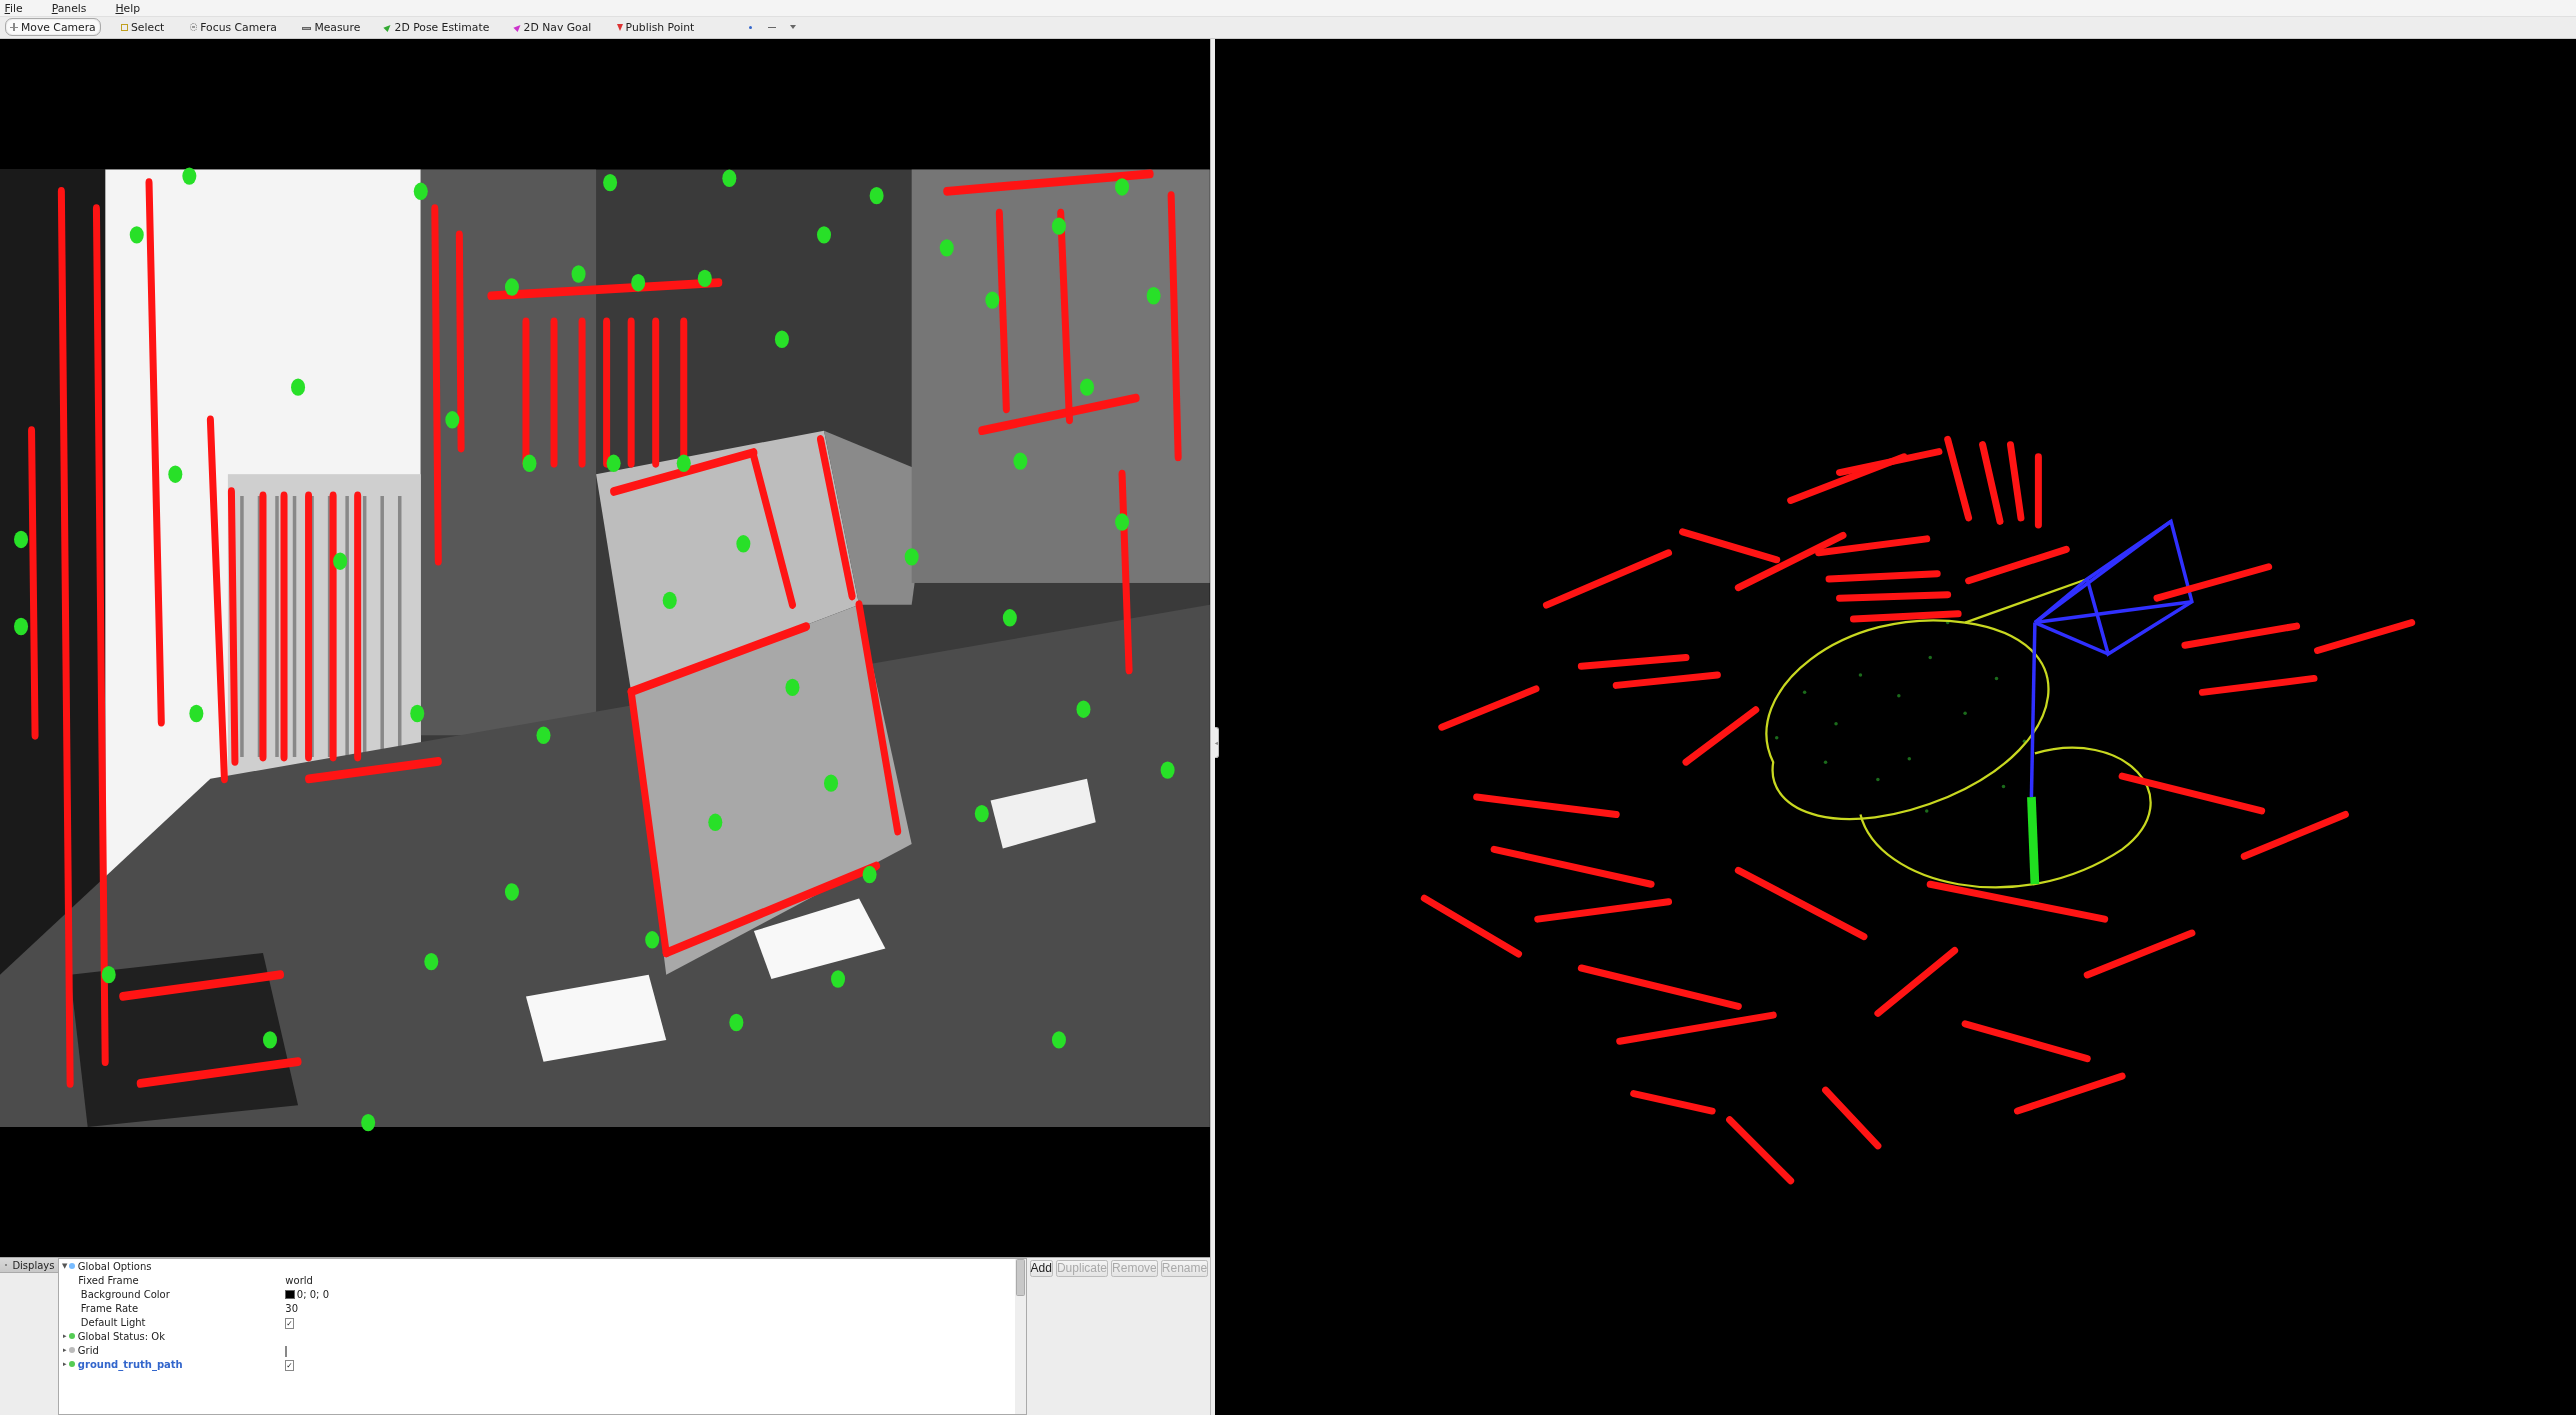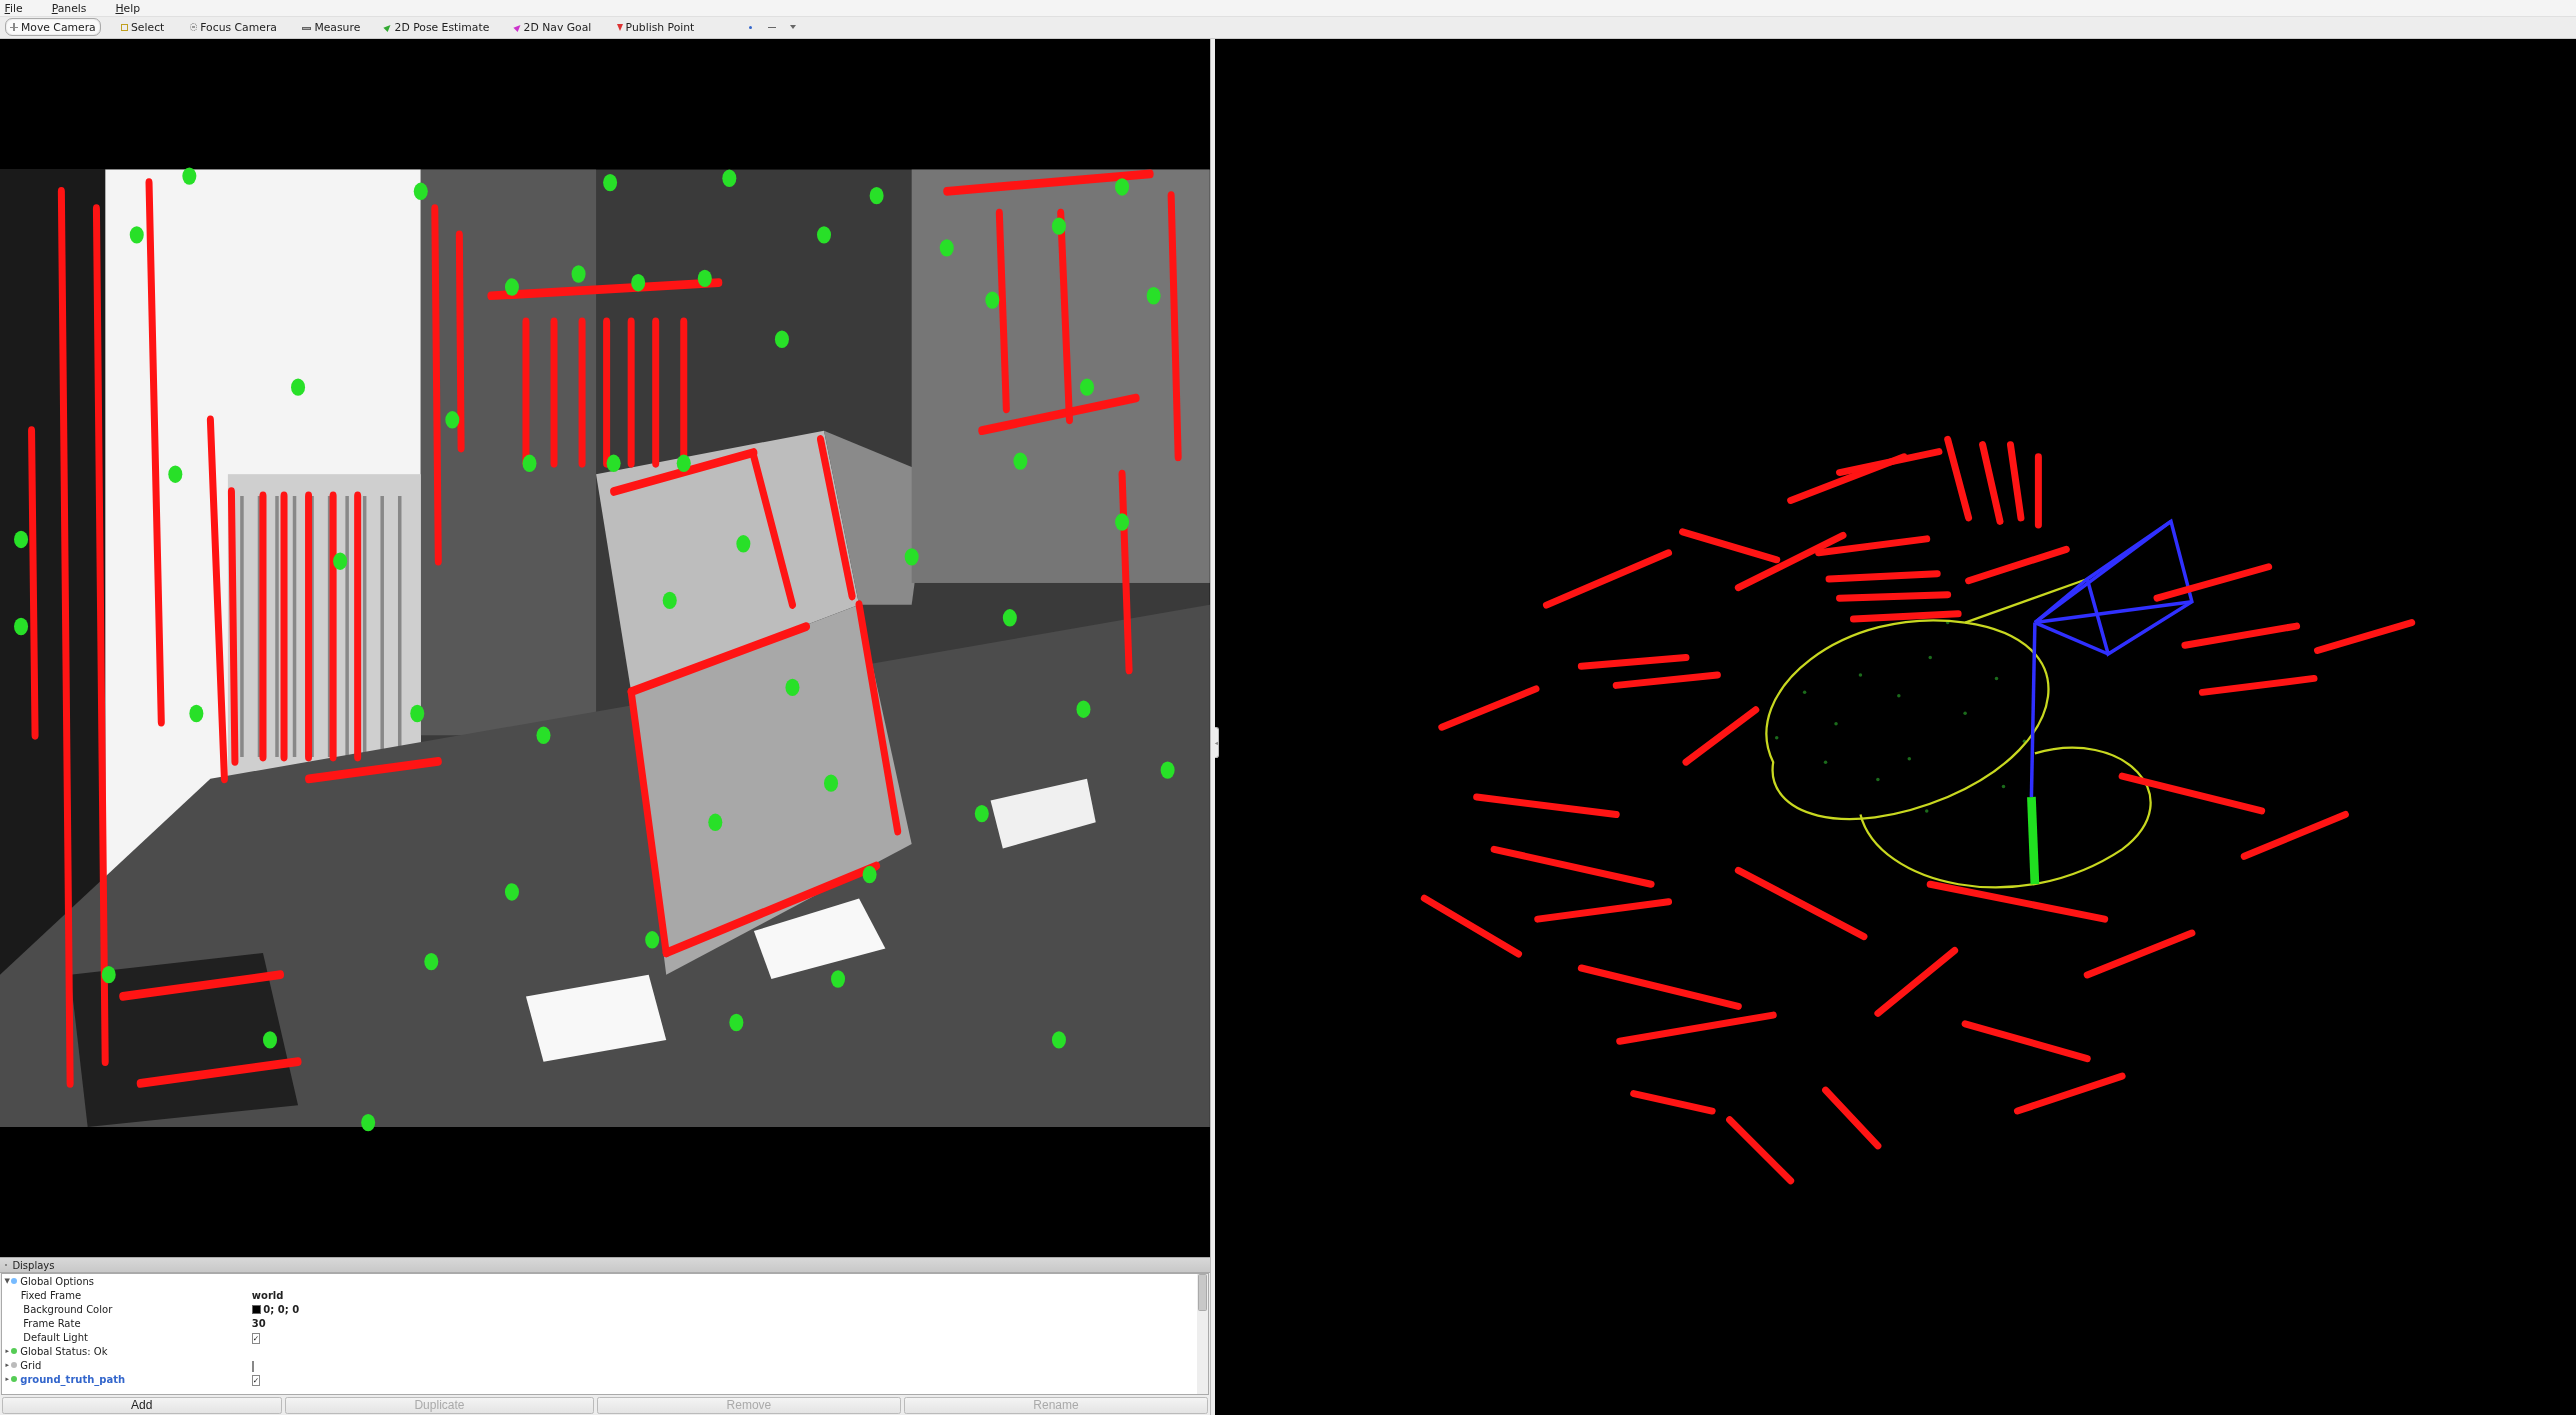--- a/index.html
+++ b/index.html
@@ -39,29 +39,29 @@
   .vsplitter { width:4.6px; background:#ededed; cursor:col-resize; }
 
   
   .panel-hdr { height: 15.4px; background: linear-gradient(#d8d8d8,#c8c8c8); border-bottom:0.8px solid #aaa; display:flex; align-items:center; padding:0 3.1px; gap:3.1px; font-size:10px; }
   .panel-hdr .grip { width:6.2px; height:6.2px; background:radial-gradient(circle,#888 30%,transparent 31%); }
   .panel-hdr .winbtn { width:9.2px;height:9.2px;border:0.8px solid #888;background:#eee;margin-left:auto; }
   .img-area { flex: 1; background:#000; position:relative; min-height:0; }
   .img-area svg { width:100%; height:100%; }
 
   
-  .displays { height: 158px; display:flex; flex-direction:column; border-top:0.8px solid #aaa; }
+  .displays { height: 158px; display:flex; flex-direction:row; border-top:0.8px solid #aaa; }
   .tree { flex:1; background:#fff; overflow:auto; font-size:10px; position:relative; border:0.8px solid #aaa; margin:0 0.8px; }
   .tree-row { display:flex; align-items:center; height:14px; padding-left:1.5px; }
   .tree-row .arrow { width:7.7px; font-size:7px; color:#555; text-align:center; }
   .tree-row .dot { width:6.2px;height:6.2px;border-radius:50%; margin-right:3.1px; display:inline-block; }
   .dot.blue{background:#7bf;} .dot.grey{background:#bbb;} .dot.green{background:#5c5;}
   .tree-row .check { width:9.2px;height:9.2px;border:0.8px solid #888;background:#fff;font-size:7.7px;line-height:7.7px;text-align:center; }
   .tree-row .link{ color:#36c; font-weight:bold; }
-  .tree-val { position:absolute; left:250px;font-weight:bold; }
+  .tree-val { position:absolute; left:226px; }
   .tree-scroll { position:absolute; right:0; top:0; bottom:0; width:10.8px; background:#eee; }
   .tree-scroll .thumb{ position:absolute; top:0; left:0.8px; right:0.8px; height:37px; background:#c8c8c8; border:0.8px solid #aaa; border-radius:1.5px;}
   .btn-row { display:flex; gap:3.1px; padding:1.5px; }
   .btn-row button { flex:1 1 auto; height:17px; background:linear-gradient(#f4f4f4,#e4e4e4); border:0.8px solid #bbb; border-radius:2.3px; font-size:12px; color:#222; }
   .btn-row button:disabled { color:#aaa; }
 
   .right svg { width:100%; height:100%; }
   .docktab { position:absolute; top:50%; left:-0.8px; width:4.6px; height:31px; background:#eee; border:0.8px solid #bbb; border-left:none; border-radius:0 3.1px 3.1px 0; display:flex; align-items:center; justify-content:center; font-size:6.2px; color:#888; }
 </style>
 </head>

